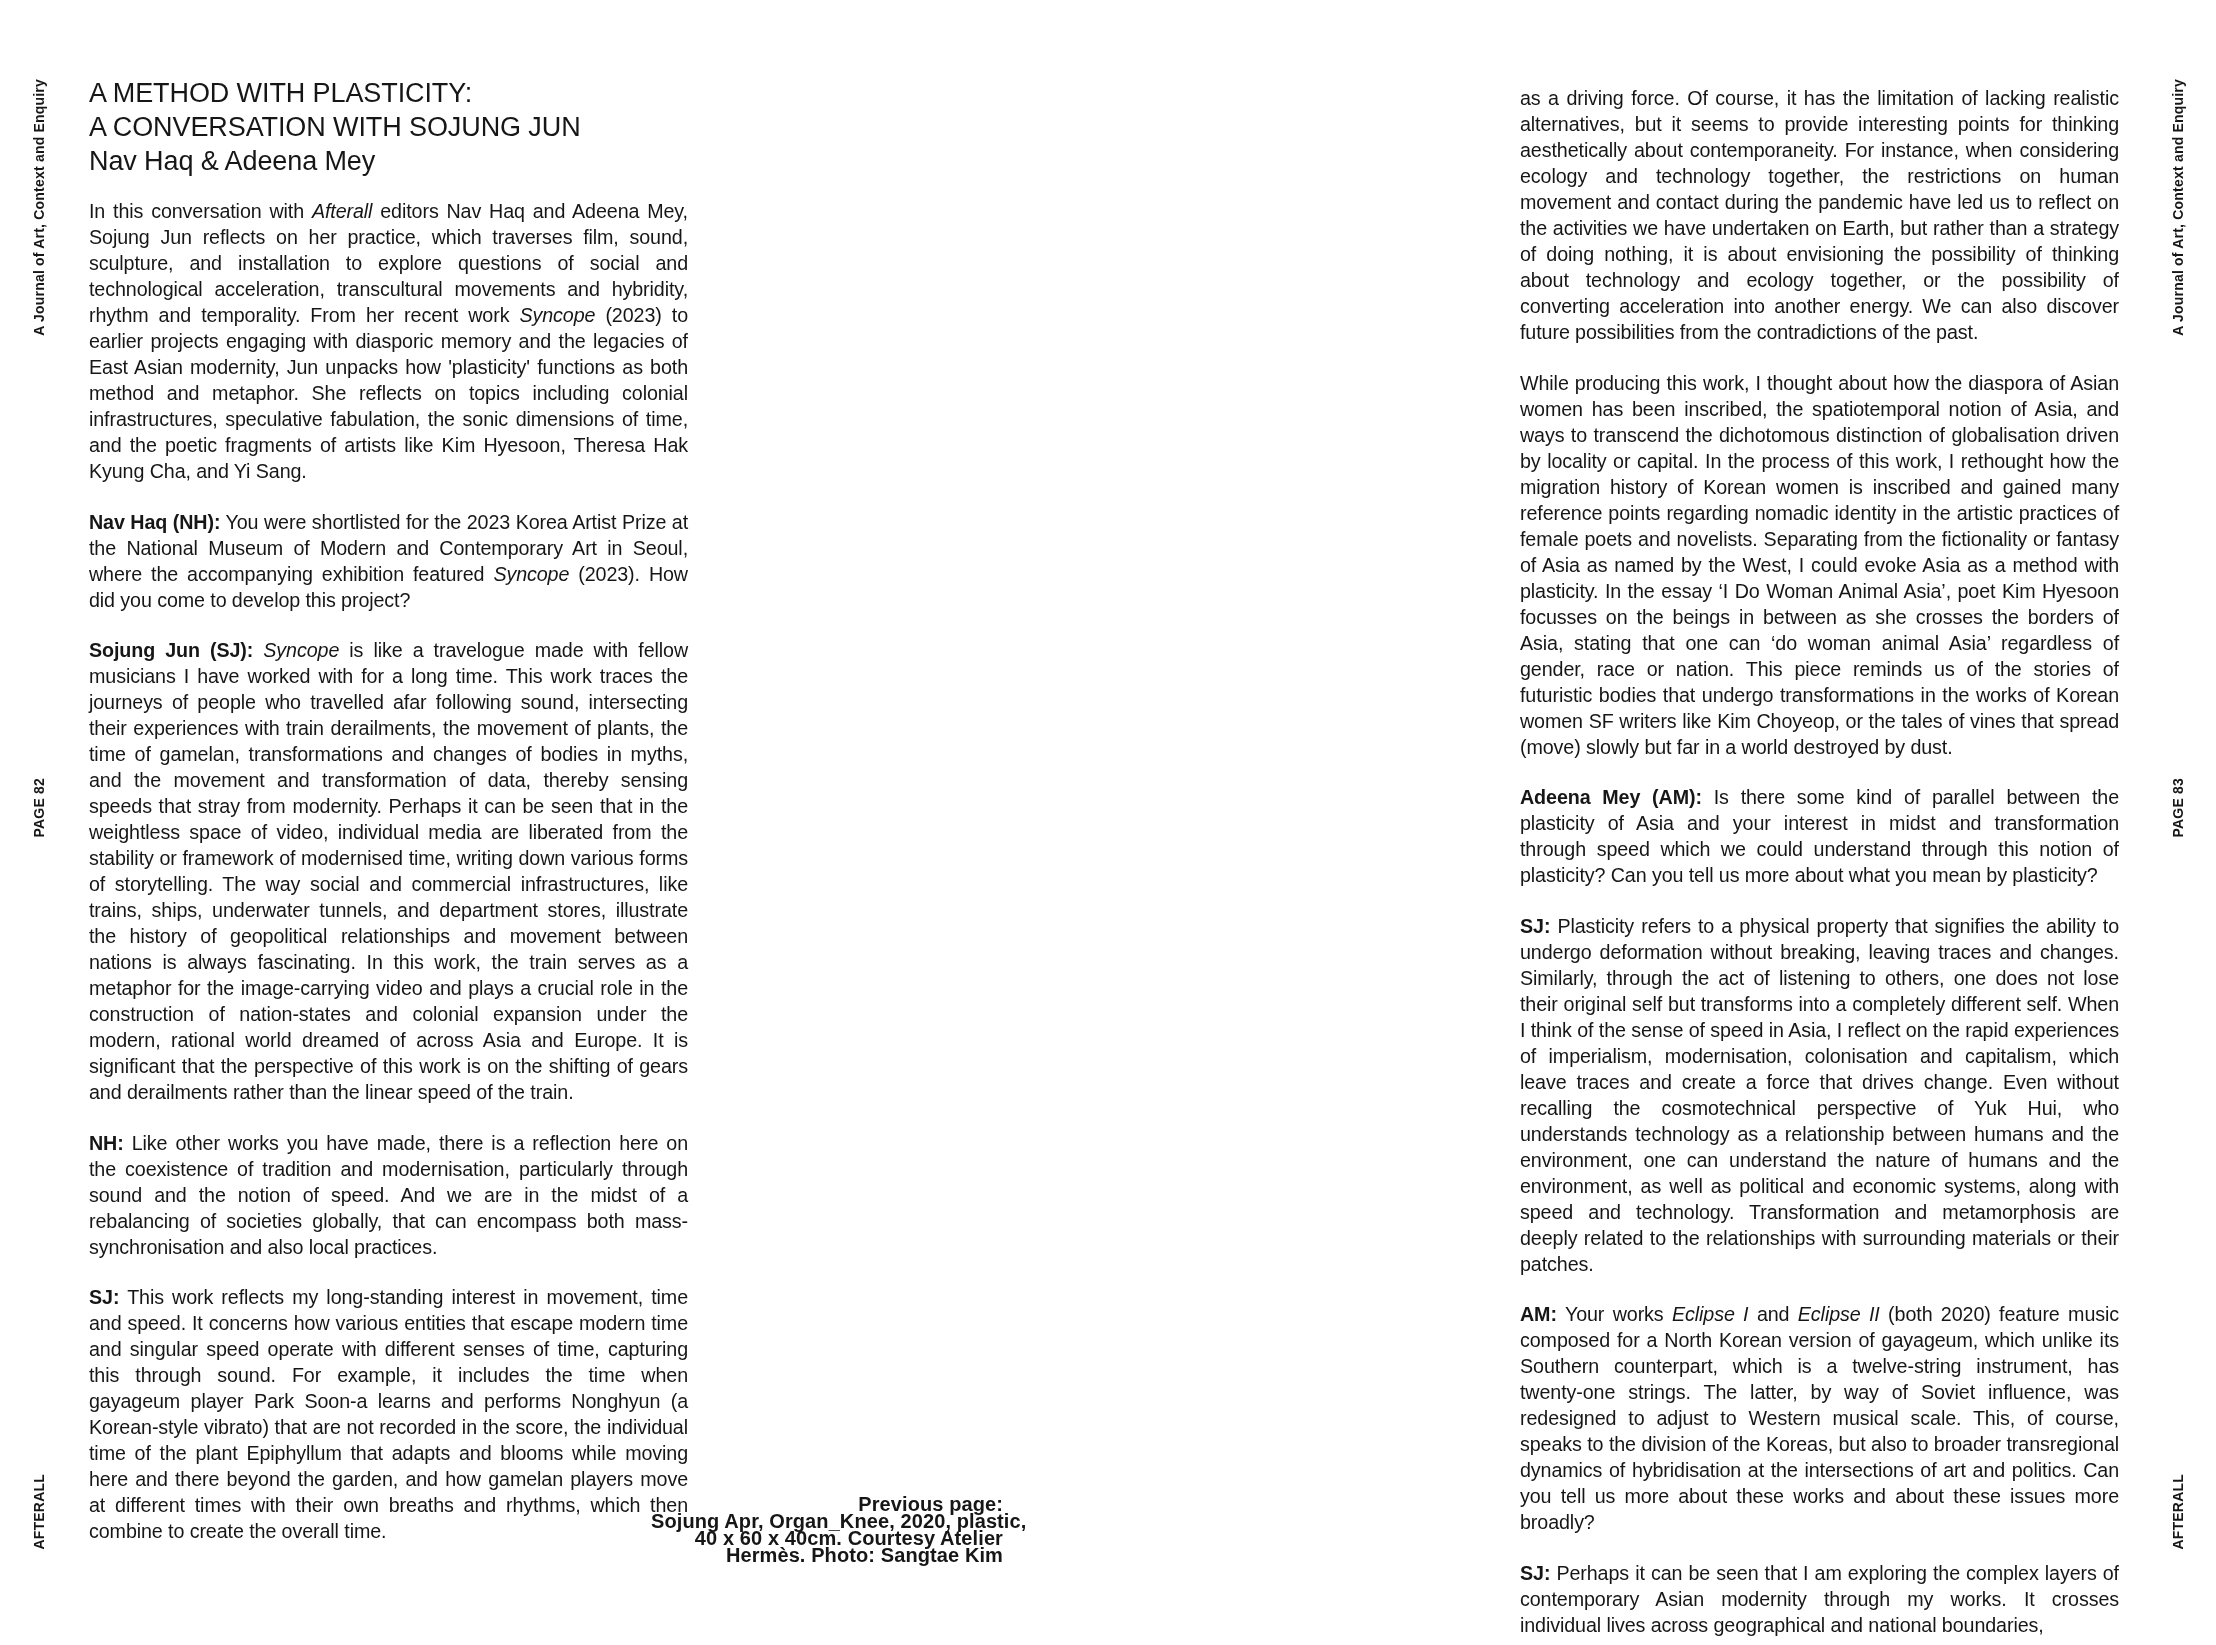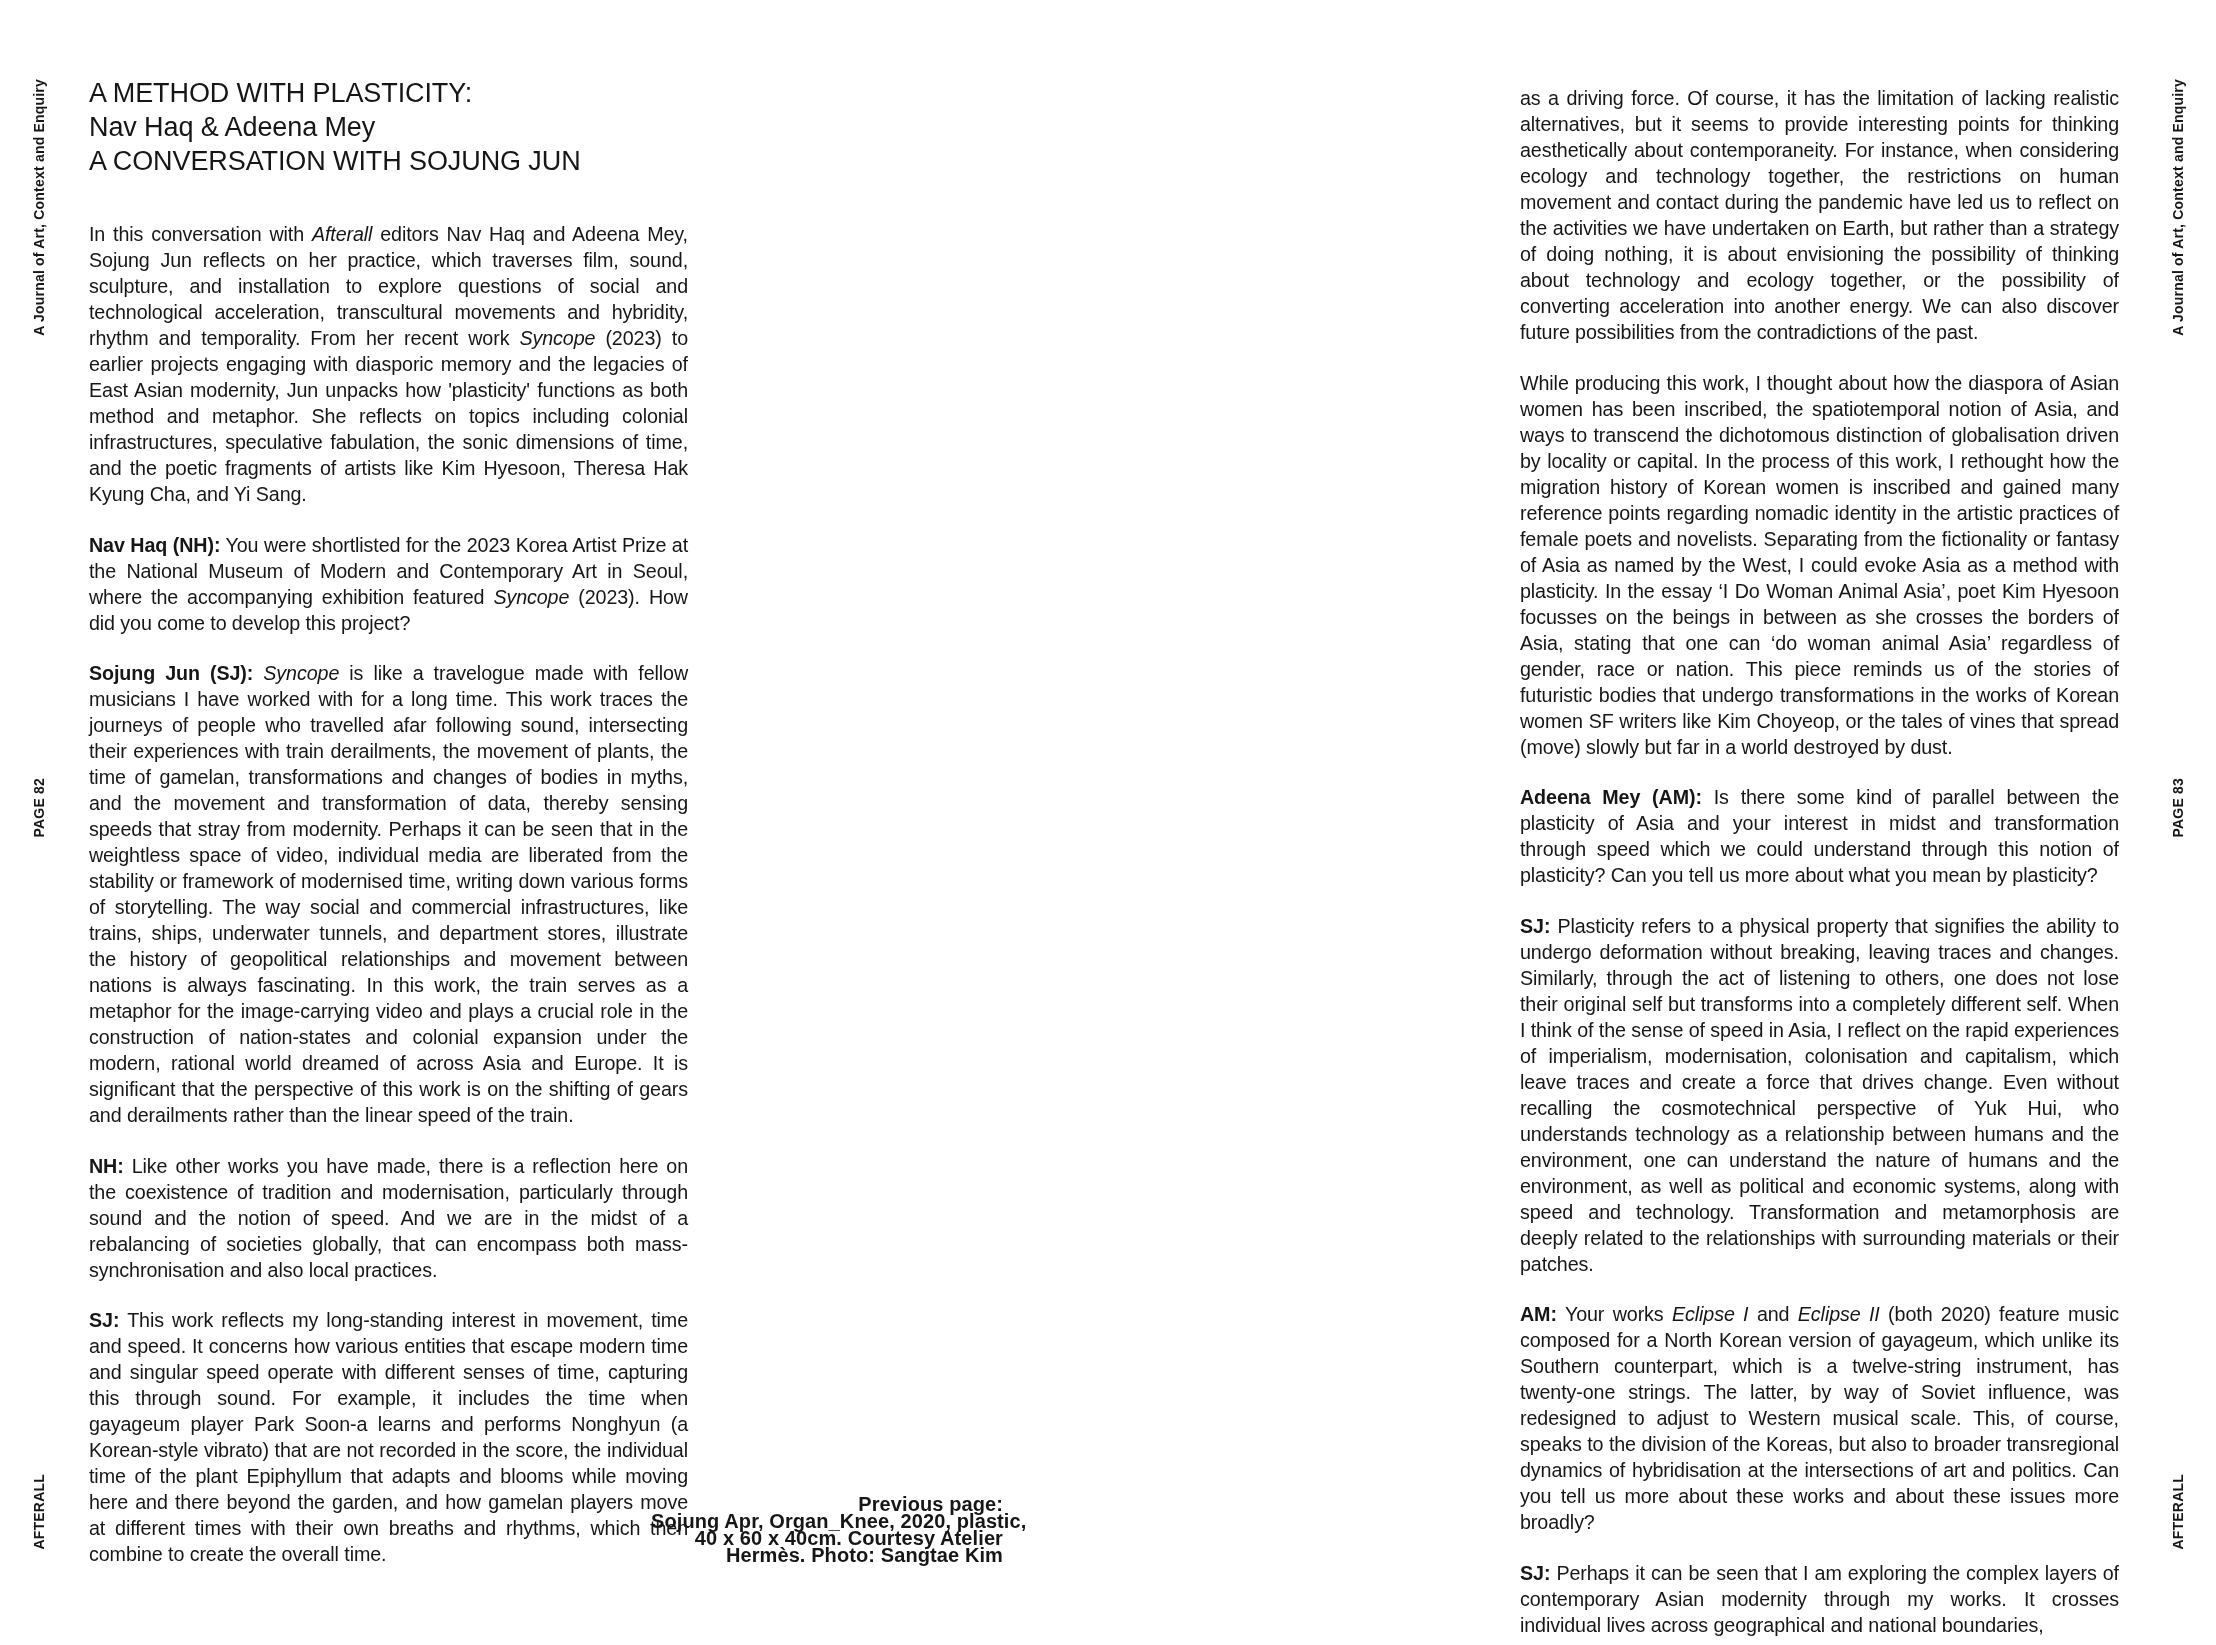--- a/index.html
+++ b/index.html
@@ -31,21 +31,21 @@
     font-size:19.7px;
     line-height:26px;
     letter-spacing:-0.1px;
     text-align:justify;
   }
   .col p{margin:0 0 24.6px 0;}
   .col p:last-child{margin-bottom:14px;}
   .col span.b{font-weight:700;}
   .col span.i{font-style:italic;}
   
-  .title-block{margin:0 0 43px 0;font-size:27px;line-height:34px;letter-spacing:-0.1px;text-align:left;}
+  .title-block{margin:0 0 20px 0;font-size:27px;line-height:34px;letter-spacing:-0.1px;text-align:left;}
   .title-block div{white-space:nowrap;}
   
   .caption{
     position:absolute;
     left:651px;
     top:1496px;
     width:352px;
     text-align:right;
     font-size:20px;
     line-height:17px;
@@ -64,22 +64,22 @@
   <div class="vtext" style="left:31px;top:778px;">PAGE 82</div>
   <div class="vtext" style="left:31px;top:1474px;">AFTERALL</div>
 
   <div class="vtext" style="left:2170px;top:79px;">A Journal of Art, Context and Enquiry</div>
   <div class="vtext" style="left:2170px;top:778px;">PAGE 83</div>
   <div class="vtext" style="left:2170px;top:1474px;">AFTERALL</div>
 
   <div class="col" style="left:89px;top:76px;">
     <div class="title-block">
       <div>A METHOD WITH PLASTICITY:</div>
+      <div>A CONVERSATION WITH SOJUNG JUN</div>
       <div>Nav Haq &amp; Adeena Mey</div>
-      <div>A CONVERSATION WITH SOJUNG JUN</div>
     </div>
     <div>
         <p><span>In this conversation with </span><span class="i">Afterall</span><span> editors Nav Haq and Adeena Mey, Sojung Jun reflects on her practice, which traverses film, sound, sculpture, and installation to explore questions of social and technological acceleration, transcultural movements and hybridity, rhythm and temporality. From her recent work </span><span class="i">Syncope</span><span> (2023) to earlier projects engaging with diasporic memory and the legacies of East Asian modernity, Jun unpacks how 'plasticity' functions as both method and metaphor. She reflects on topics including colonial infrastructures, speculative fabulation, the sonic dimensions of time, and the poetic fragments of artists like Kim Hyesoon, Theresa Hak Kyung Cha, and Yi Sang.</span></p>
         <p><span class="b">Nav Haq (NH):</span><span> You were shortlisted for the 2023 Korea Artist Prize at the National Museum of Modern and Contemporary Art in Seoul, where the accompanying exhibition featured </span><span class="i">Syncope</span><span> (2023). How did you come to develop this project?</span></p>
         <p><span class="b">Sojung Jun (SJ):</span><span> </span><span class="i">Syncope</span><span> is like a travelogue made with fellow musicians I have worked with for a long time. This work traces the journeys of people who travelled afar following sound, intersecting their experiences with train derailments, the movement of plants, the time of gamelan, transformations and changes of bodies in myths, and the movement and transformation of data, thereby sensing speeds that stray from modernity. Perhaps it can be seen that in the weightless space of video, individual media are liberated from the stability or framework of modernised time, writing down various forms of storytelling. The way social and commercial infrastructures, like trains, ships, underwater tunnels, and department stores, illustrate the history of geopolitical relationships and movement between nations is always fascinating. In this work, the train serves as a metaphor for the image-carrying video and plays a crucial role in the construction of nation-states and colonial expansion under the modern, rational world dreamed of across Asia and Europe. It is significant that the perspective of this work is on the shifting of gears and derailments rather than the linear speed of the train.</span></p>
         <p><span class="b">NH:</span><span> Like other works you have made, there is a reflection here on the coexistence of tradition and modernisation, particularly through sound and the notion of speed. And we are in the midst of a rebalancing of societies globally, that can encompass both mass-synchronisation and also local practices.</span></p>
         <p><span class="b">SJ:</span><span> This work reflects my long-standing interest in movement, time and speed. It concerns how various entities that escape modern time and singular speed operate with different senses of time, capturing this through sound. For example, it includes the time when gayageum player Park Soon-a learns and performs Nonghyun (a Korean-style vibrato) that are not recorded in the score, the individual time of the plant Epiphyllum that adapts and blooms while moving here and there beyond the garden, and how gamelan players move at different times with their own breaths and rhythms, which then combine to create the overall time.</span></p>
       </div>
   </div>
 

